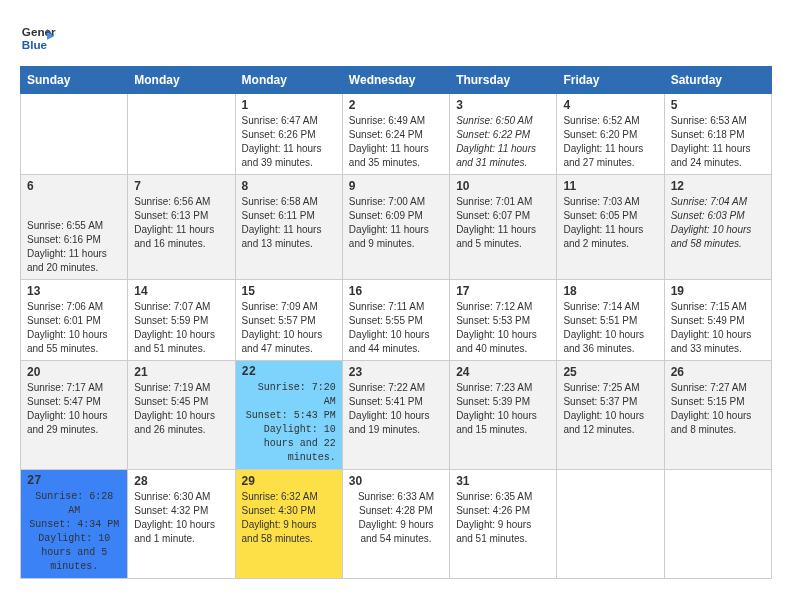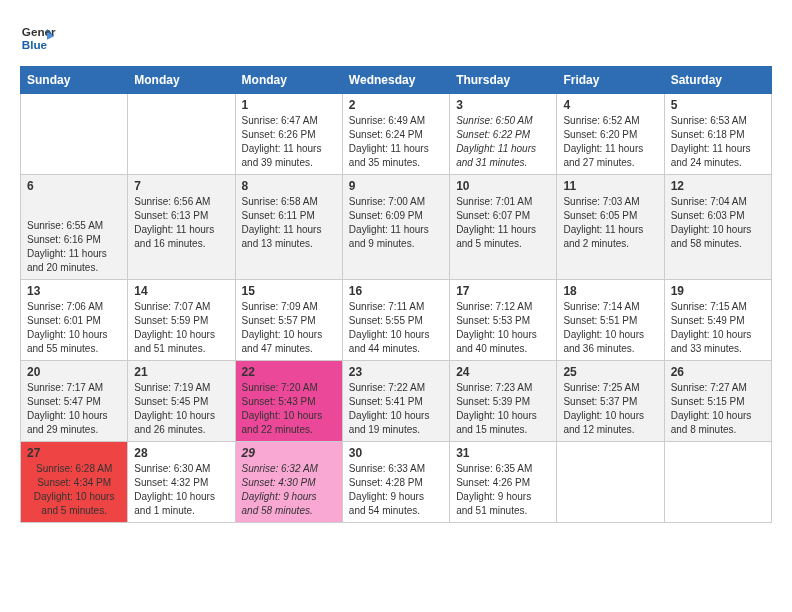--- a/index.html
+++ b/index.html
@@ -184,21 +184,21 @@
 Daylight: 11 hours and 5 minutes.</div>
         </td>
         <td style="background-color: rgb(242, 242, 242);">
           <div class="day-number">11</div>
           <div class="day-detail" style="white-space: pre-line;">Sunrise: 7:03 AM
 Sunset: 6:05 PM
 Daylight: 11 hours and 2 minutes.</div>
         </td>
         <td style="background-color: rgb(242, 242, 242);">
           <div class="day-number">12</div>
-          <div class="day-detail" style="white-space: pre-line;">Sunrise: 7:04 AM
+          <div class="day-detail" style="white-space: pre-line; font-style: italic;">Sunrise: 7:04 AM
 Sunset: 6:03 PM
 Daylight: 10 hours and 58 minutes.</div>
         </td>
       </tr>
       <tr>
         <td style="background-color: rgb(255, 255, 255);">
           <div class="day-number">13</div>
           <div class="day-detail" style="white-space: pre-line;">Sunrise: 7:06 AM
 Sunset: 6:01 PM
 Daylight: 10 hours and 55 minutes.</div>
@@ -246,23 +246,23 @@
           <div class="day-detail" style="white-space: pre-line;">Sunrise: 7:17 AM
 Sunset: 5:47 PM
 Daylight: 10 hours and 29 minutes.</div>
         </td>
         <td style="background-color: rgb(242, 242, 242);">
           <div class="day-number">21</div>
           <div class="day-detail" style="white-space: pre-line;">Sunrise: 7:19 AM
 Sunset: 5:45 PM
 Daylight: 10 hours and 26 minutes.</div>
         </td>
-        <td style="background-color: #ec4899;">
+        <td style="background-color: #7dd3fc; font-family: Liberation Mono, monospace;">
           <div class="day-number">22</div>
-          <div class="day-detail" style="white-space: pre-line;">Sunrise: 7:20 AM
+          <div class="day-detail" style="white-space: pre-line; text-align: right;">Sunrise: 7:20 AM
 Sunset: 5:43 PM
 Daylight: 10 hours and 22 minutes.</div>
         </td>
         <td style="background-color: rgb(242, 242, 242);">
           <div class="day-number">23</div>
           <div class="day-detail" style="white-space: pre-line;">Sunrise: 7:22 AM
 Sunset: 5:41 PM
 Daylight: 10 hours and 19 minutes.</div>
         </td>
         <td style="background-color: rgb(242, 242, 242);">
@@ -278,41 +278,41 @@
 Daylight: 10 hours and 12 minutes.</div>
         </td>
         <td style="background-color: rgb(242, 242, 242);">
           <div class="day-number">26</div>
           <div class="day-detail" style="white-space: pre-line;">Sunrise: 7:27 AM
 Sunset: 5:15 PM
 Daylight: 10 hours and 8 minutes.</div>
         </td>
       </tr>
       <tr>
-        <td style="background-color: #ef4444;">
+        <td style="background-color: #3b82f6; font-family: Liberation Mono, monospace;">
           <div class="day-number">27</div>
           <div class="day-detail" style="white-space: pre-line; text-align: center;">Sunrise: 6:28 AM
 Sunset: 4:34 PM
 Daylight: 10 hours and 5 minutes.</div>
         </td>
         <td style="background-color: rgb(255, 255, 255);">
           <div class="day-number">28</div>
           <div class="day-detail" style="white-space: pre-line;">Sunrise: 6:30 AM
 Sunset: 4:32 PM
 Daylight: 10 hours and 1 minute.</div>
         </td>
-        <td style="background-color: #f9a8d4; font-style: italic;">
+        <td style="background-color: #fde047;">
           <div class="day-number">29</div>
           <div class="day-detail" style="white-space: pre-line;">Sunrise: 6:32 AM
 Sunset: 4:30 PM
 Daylight: 9 hours and 58 minutes.</div>
         </td>
         <td style="background-color: rgb(255, 255, 255);">
           <div class="day-number">30</div>
-          <div class="day-detail" style="white-space: pre-line;">Sunrise: 6:33 AM
+          <div class="day-detail" style="white-space: pre-line; text-align: center;">Sunrise: 6:33 AM
 Sunset: 4:28 PM
 Daylight: 9 hours and 54 minutes.</div>
         </td>
         <td style="background-color: rgb(255, 255, 255);">
           <div class="day-number">31</div>
           <div class="day-detail" style="white-space: pre-line;">Sunrise: 6:35 AM
 Sunset: 4:26 PM
 Daylight: 9 hours and 51 minutes.</div>
         </td>
         <td class="empty" style="background-color: rgb(255, 255, 255);"></td>

